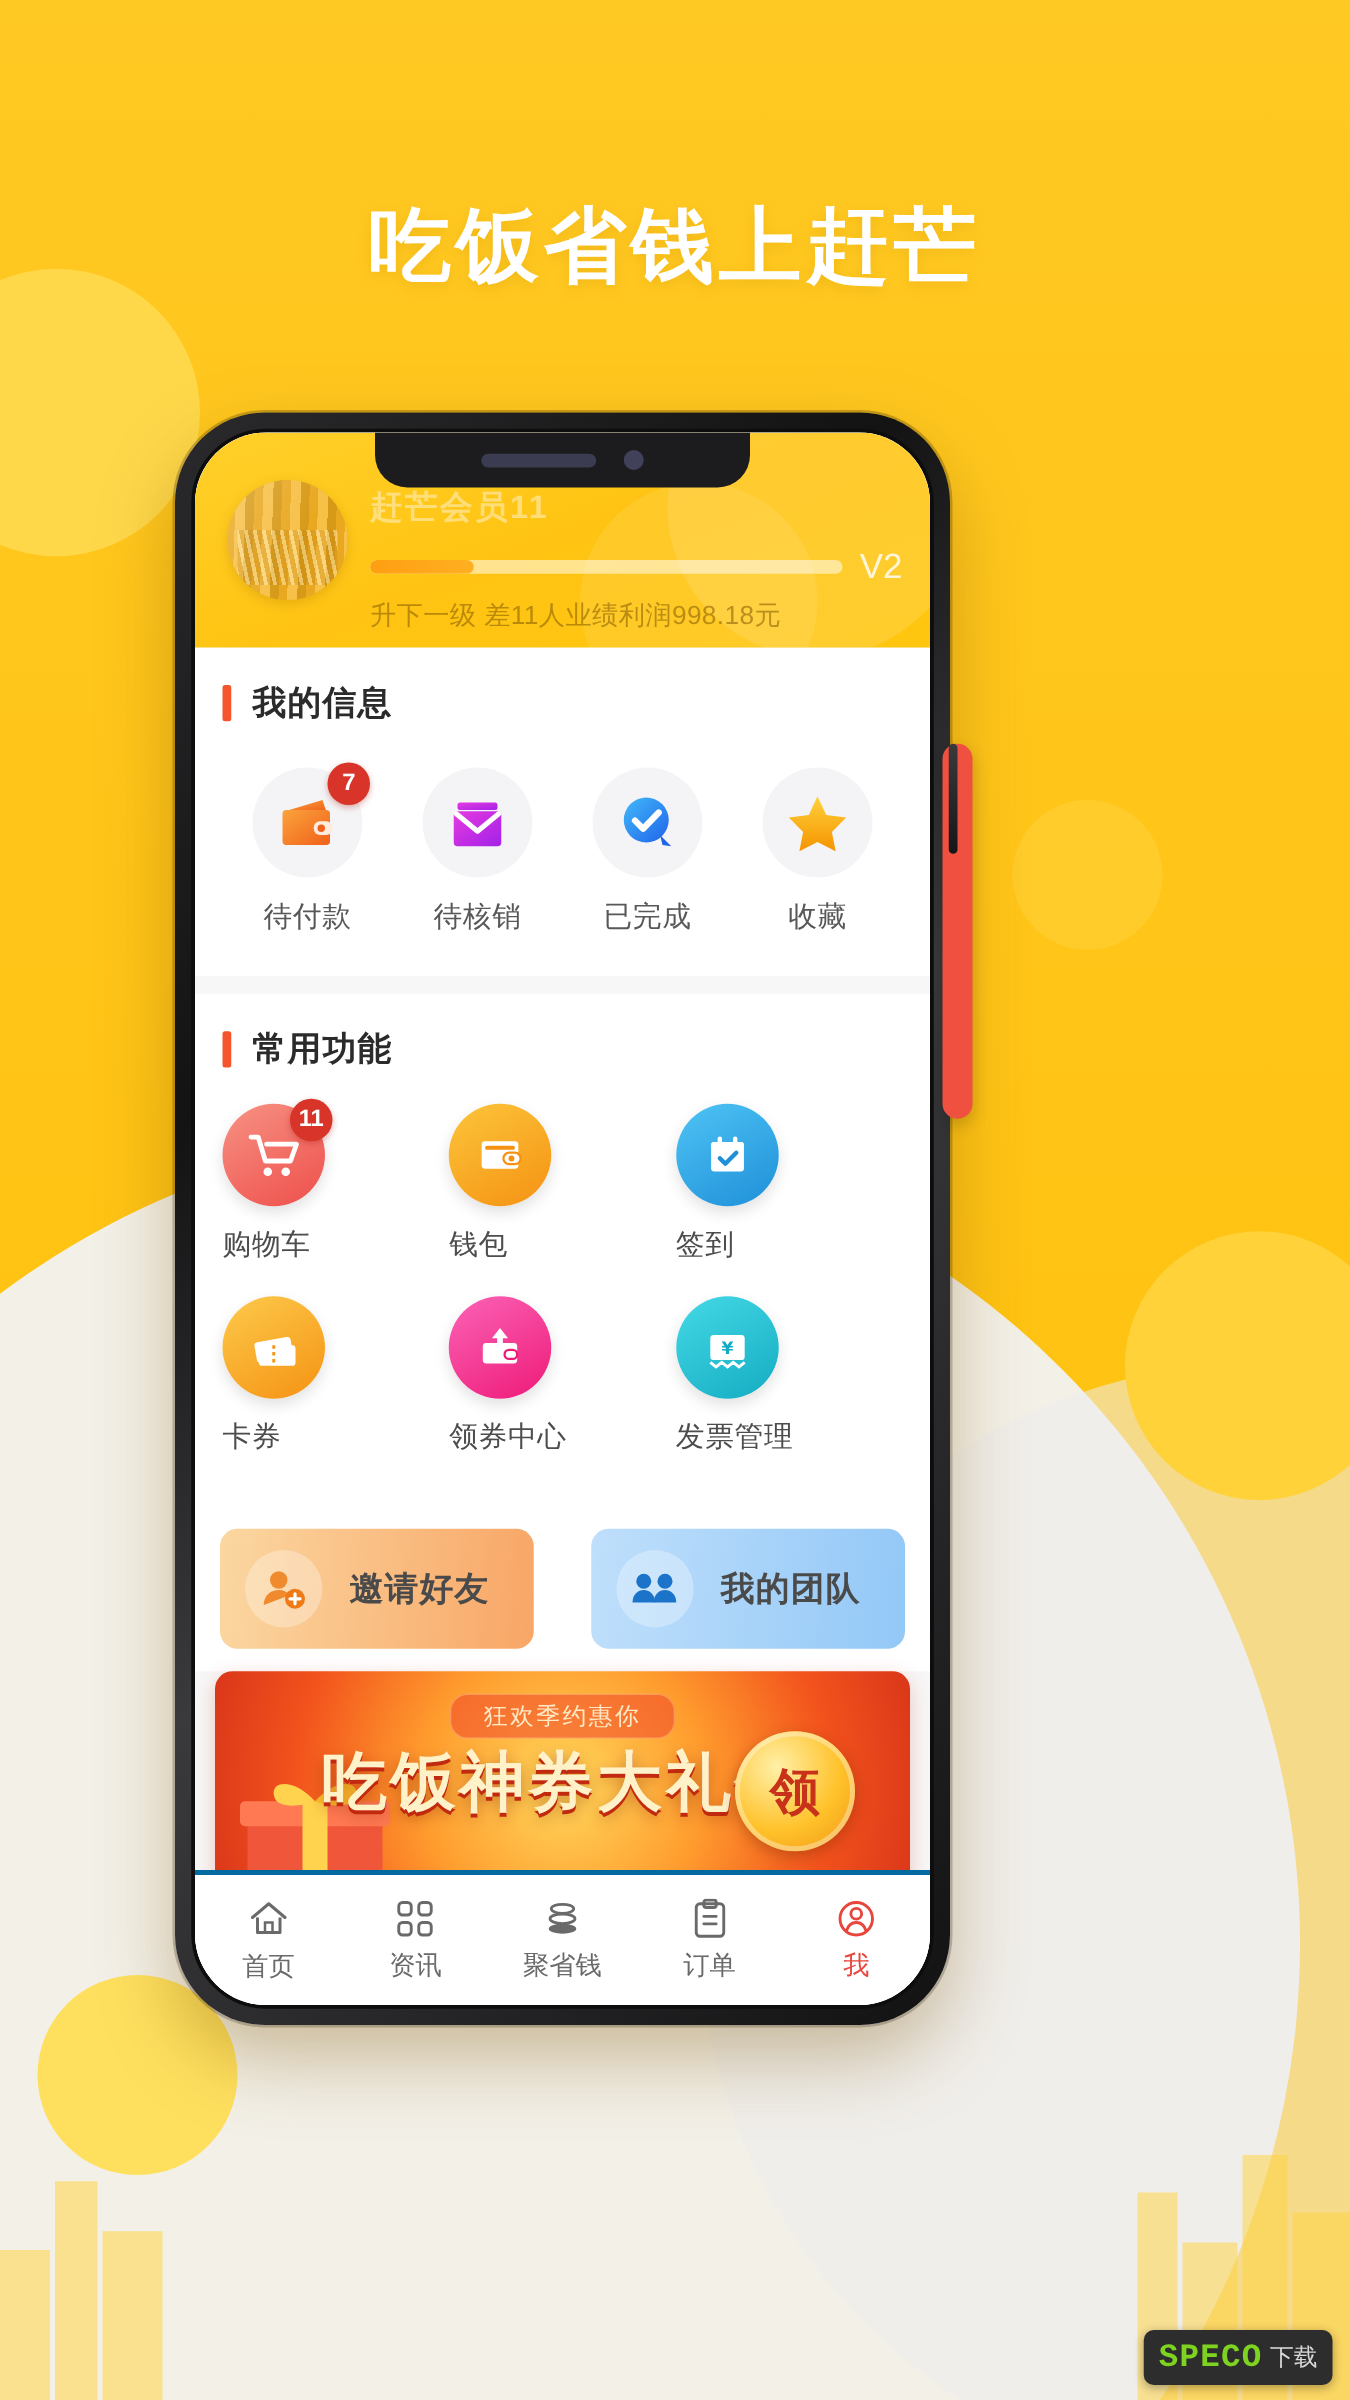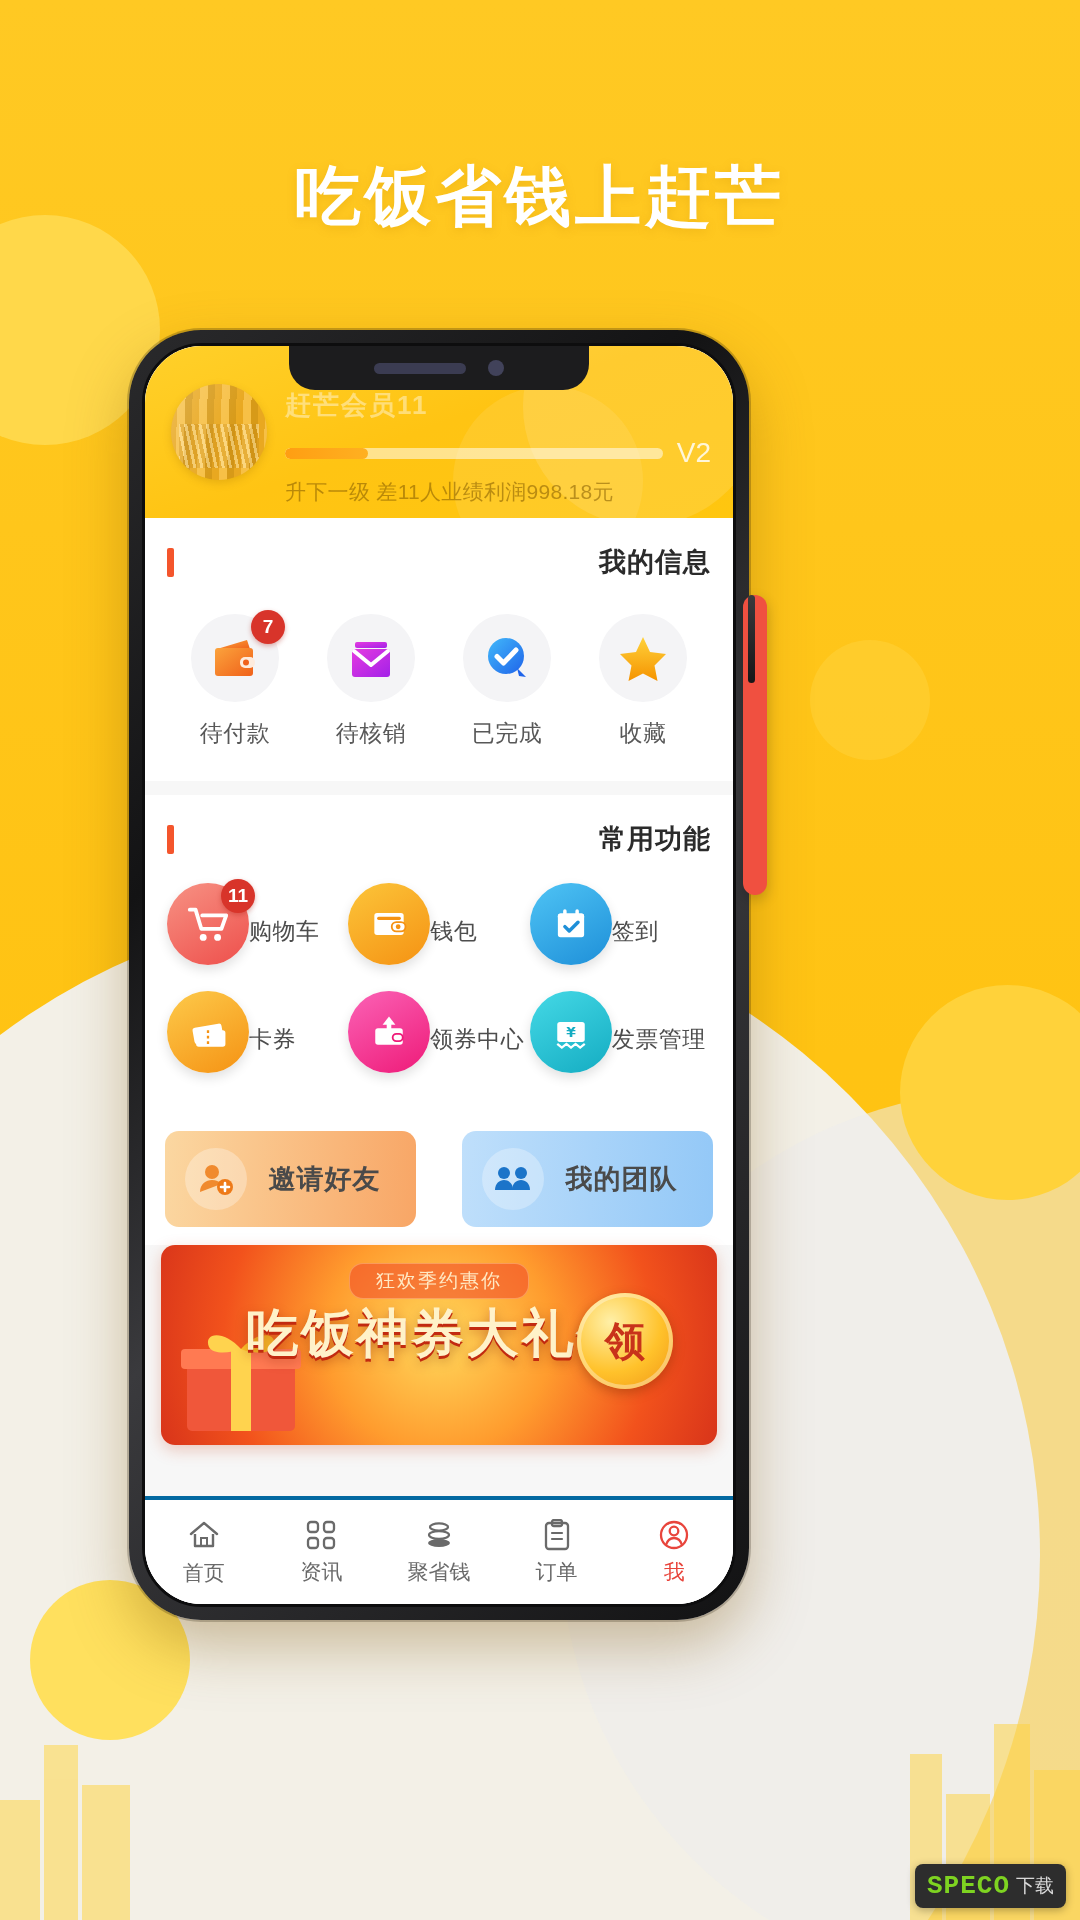--- a/index.html
+++ b/index.html
@@ -36,21 +36,21 @@
   
   .headline {
     position:absolute; top:152px; left:0; width:1080px; text-align:center;
     color:#ffffff; font-size:66px; font-weight:bold; letter-spacing:4px;
     text-shadow:0 3px 10px rgba(200,140,0,.25);
     font-family:"Liberation Sans","DejaVu Sans",sans-serif;
   }
 
   
   .phone {
-    position:absolute; left:129px; top:330px; width:620px; height:1290px;
+    position:absolute; left:140px; top:330px; width:620px; height:1290px;
     border-radius:72px;
     background:linear-gradient(135deg,#2a2a2c 0%,#131314 30%,#3a3a3d 55%,#121213 100%);
     padding:13px;
     box-shadow:0 26px 60px rgba(120,80,0,.34), 0 0 0 2px rgba(0,0,0,.22);
   }
   .phone-inner {
     width:100%; height:100%; border-radius:60px; overflow:hidden;
     background:#fff; position:relative;
     border:3px solid #0d0d0e;
   }
@@ -111,40 +111,40 @@
   }
   .lvl-fill { height:100%; width:22%; border-radius:6px;
     background:linear-gradient(90deg,#FF9E12,#FFB021); }
   .lvl-badge { margin-left:14px; font-size:28px; color:rgba(255,255,255,.82); font-weight:500; }
   .lvl-desc { margin-top:9px; font-size:21px; color:rgba(130,90,0,.55); letter-spacing:.3px; }
 
   .card {
     background:#fff; margin-top:0; padding:0 0 10px 0;
   }
   .card + .card { margin-top:14px; }
-  .sec-title { display:flex; align-items:center; padding:26px 0 4px 0;justify-content:space-between; }
+  .sec-title { display:flex; align-items:center; padding:26px 0 4px 0; }
   .sec-bar { width:7px; height:29px; background:#F4552C; border-radius:2px; }
   .sec-txt { margin-left:17px; font-size:27px; font-weight:bold; color:#2b2b2b; letter-spacing:1px; }
 
   .icon-row { display:flex; padding:30px 0 22px 0; }
   .icon-cell { flex:1; display:flex; flex-direction:column; align-items:center; }
   .ic-wrap { position:relative; width:88px; height:88px; display:flex; align-items:center; justify-content:center; }
   .ic-halo { position:absolute; inset:0; border-radius:50%; background:#F4F4F6; }
   .ic-glyph { position:relative; z-index:2; width:56px; height:56px; }
   .badge {
     position:absolute; z-index:5; top:-4px; right:-6px;
     min-width:34px; height:34px; padding:0 7px; border-radius:17px;
     background:#D8342A; color:#fff; font-size:19px; font-weight:bold;
     display:flex; align-items:center; justify-content:center;
     box-shadow:0 2px 5px rgba(170,30,20,.35);
   }
   .ic-label { margin-top:16px; font-size:23px; color:#585858; letter-spacing:.5px; }
 
   .fn-grid { display:flex; flex-wrap:wrap; padding:22px 0 16px 0; }
-  .fn-cell { width:33.333%; display:flex; align-items:center; margin-bottom:26px; }
+  .fn-cell { width:33.333%; display:flex; flex-direction:column; margin-bottom:26px; }
   .fn-circle {
     width:82px; height:82px; border-radius:50%;
     display:flex; align-items:center; justify-content:center; position:relative;
     box-shadow:0 5px 12px rgba(0,0,0,.12);
   }
   .fn-label { margin-top:15px; font-size:23px; color:#4d4d4d; letter-spacing:.5px; }
 
   
   .banners { display:flex; gap:14px; padding:6px 20px 18px 20px; background:#fff;font-family:Liberation Mono, monospace; }
   .banner {

